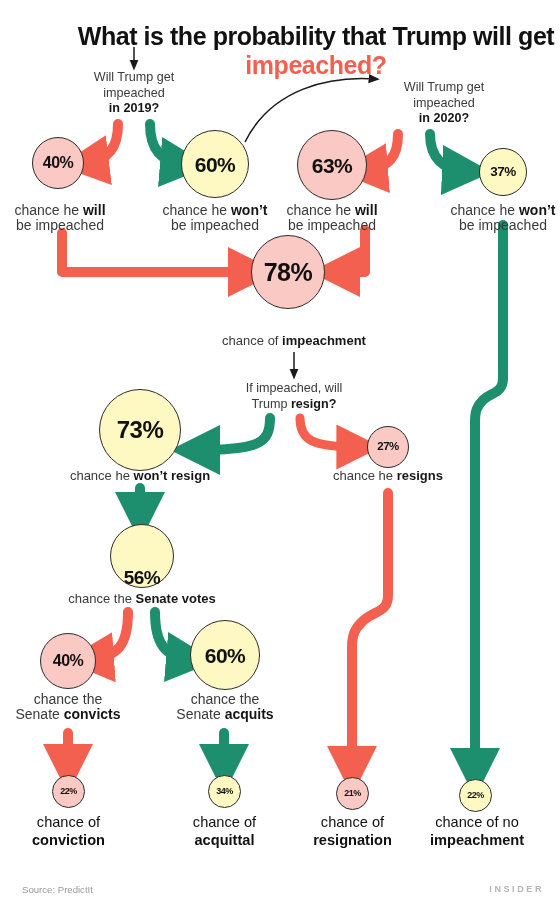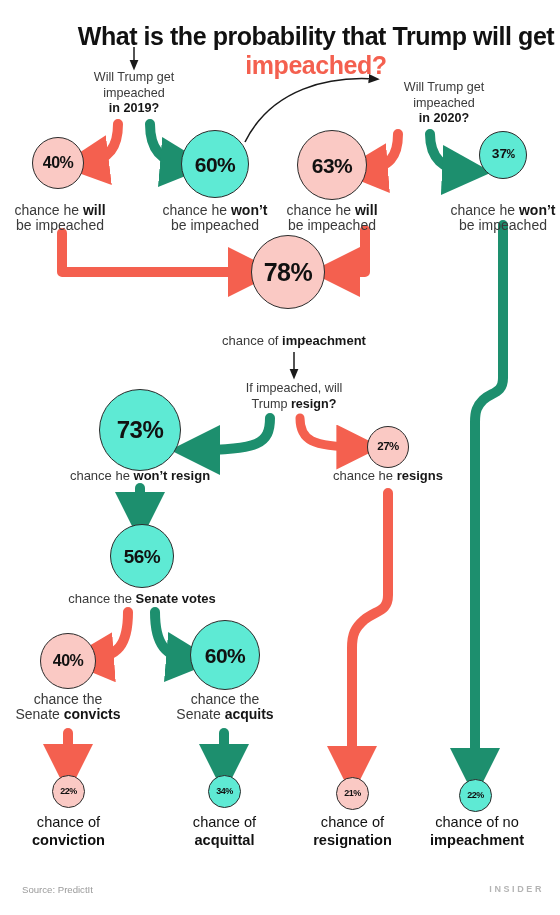--- a/index.html
+++ b/index.html
@@ -25,21 +25,21 @@
 
   
   #arrows{position:absolute;left:0;top:0;width:560px;height:915px;pointer-events:none;}
 
   
   .node{position:absolute;border-radius:50%;
         display:flex;align-items:center;justify-content:center;
         box-sizing:border-box;}
   .node span{font-weight:bold;color:#111;line-height:1;letter-spacing:-0.5px;}
   .pink{background:#FAC9C4;border:1.6px solid #2b2b2b;}
-  .green{background:#5eead4;border:1.6px solid #2b2b2b;}
+  .green{background:#fef9c3;border:1.6px solid #2b2b2b;}
 
   
   .cap{position:absolute;text-align:center;font-size:14px;
        line-height:15px;color:#3a3a3a;}
   .cap b{font-weight:bold;color:#161616;}
   .q{position:absolute;text-align:center;font-size:12.6px;
      line-height:15.5px;color:#3a3a3a;}
   .q b{font-weight:bold;color:#161616;}
   .outcome{position:absolute;text-align:center;font-size:14.6px;
      line-height:18px;color:#111;font-weight:bold;}
@@ -179,21 +179,21 @@
   </div>
 
   <div class="node pink" style="left:297px;top:130px;width:70px;height:70px;">
     <span style="font-size:21px;text-align:center;">63%</span>
   </div>
   <div class="cap" style="left:274px;top:203px;width:116px;">
     <span>chance he </span><b>will</b><br>
     <span>be impeached</span>
   </div>
 
-  <div class="node green" style="left:479px;top:131px;width:48px;height:48px;font-family:Liberation Mono, monospace;">
+  <div class="node green" style="left:479px;top:148px;width:48px;height:48px;">
     <span style="font-size:13.5px;">37%</span>
   </div>
   <div class="cap" style="left:445px;top:203px;width:116px;">
     <span>chance he </span><b>won’t</b><br>
     <span>be impeached</span>
   </div>
 
   <div class="node pink" style="left:251px;top:235px;width:74px;height:74px;">
     <span style="font-size:25px;">78%</span>
   </div>
@@ -208,21 +208,21 @@
     <span>chance he </span><b>won’t resign</b>
   </div>
 
   <div class="node pink" style="left:367px;top:426px;width:42px;height:42px;">
     <span style="font-size:11.5px;">27%</span>
   </div>
   <div class="cap" style="left:308px;top:468px;width:160px;font-size:13px;">
     <span>chance he </span><b>resigns</b>
   </div>
 
-  <div class="node green" style="left:110px;top:524px;width:64px;height:64px;">
+  <div class="node green" style="left:110px;top:524px;width:64px;height:64px;align-items:flex-end;">
     <span style="font-size:19px;">56%</span>
   </div>
   <div class="cap" style="left:52px;top:591px;width:180px;font-size:13px;">
     <span>chance the </span><b>Senate votes</b>
   </div>
 
   <div class="node pink" style="left:40px;top:633px;width:56px;height:56px;">
     <span style="font-size:16px;">40%</span>
   </div>
   <div class="cap" style="left:8px;top:692px;width:120px;">

